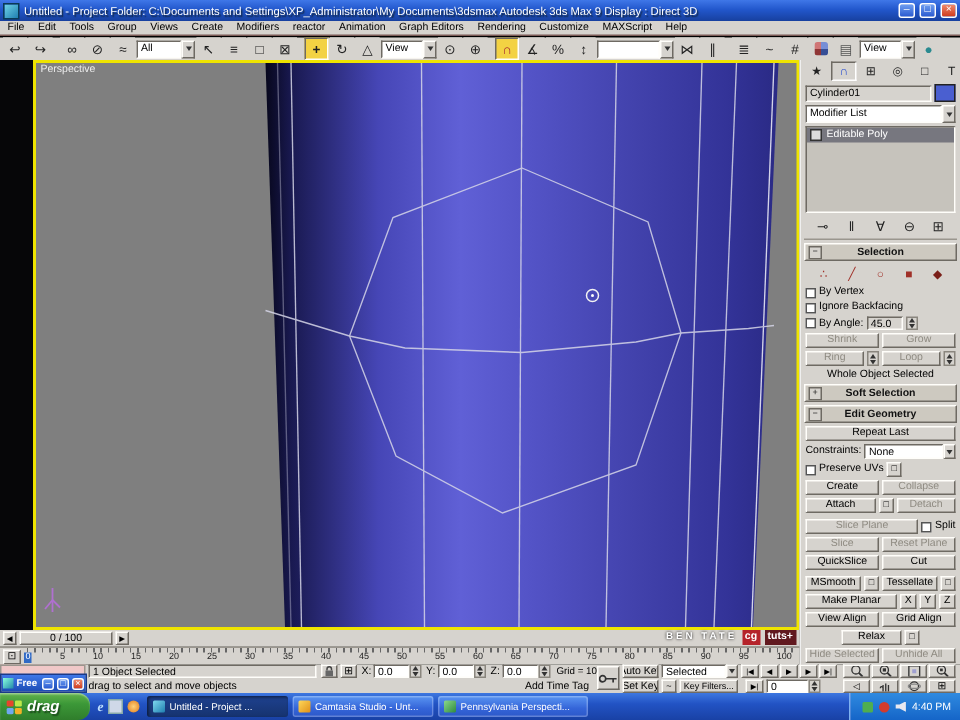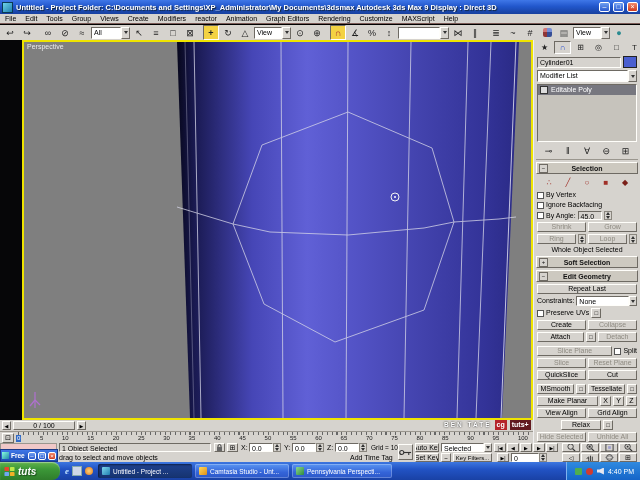--- a/index.html
+++ b/index.html
@@ -32,21 +32,21 @@
 .wbtn.x{background:linear-gradient(#ef8b6e,#cf3a1d)}
 svg{display:block}
 </style>
 </head>
 <body>
 
 <div id="app">
 
   <div class="abs" style="left:0;top:0;width:640px;height:14px;background:linear-gradient(#3f77e8,#2257cc 45%,#17409f);display:flex;align-items:center;padding:0 2px;gap:3px">
     <span style="width:9px;height:9px;background:linear-gradient(135deg,#6fd3e8,#1f7fb0);border:1px solid #0a3a55;flex:none"></span>
-    <span style="flex:1;font-size:7.5px;font-weight:bold;color:#fff;text-shadow:1px 1px 1px #123;white-space:nowrap;overflow:hidden">Untitled  - Project Folder: C:\Documents and Settings\XP_Administrator\My Documents\3dsmax    Autodesk 3ds Max 9    Display : Direct 3D</span>
+    <span style="flex:1;font-size:7.5px;font-weight:normal;color:#fff;text-shadow:1px 1px 1px #123;white-space:nowrap;overflow:hidden">Untitled  - Project Folder: C:\Documents and Settings\XP_Administrator\My Documents\3dsmax    Autodesk 3ds Max 9    Display : Direct 3D</span>
     <span class="wbtn">–</span>
     <span class="wbtn">□</span>
     <span class="wbtn x">×</span>
   </div>
 
   <div class="abs" style="left:0;top:14px;width:640px;height:10px;background:#d6d3ce;border-bottom:1px solid #7a5a56;display:flex;align-items:center;gap:7px;padding-left:4px">
       <span class="mi">File</span>
       <span class="mi">Edit</span>
       <span class="mi">Tools</span>
       <span class="mi">Group</span>
@@ -483,21 +483,21 @@
   <div class="abs" style="left:0;top:462px;width:640px;height:18px;background:linear-gradient(#3d77e0,#2253c4 40%,#1941a5);display:flex;align-items:center;z-index:70">
     <div style="height:18px;width:60px;background:linear-gradient(#63b34c,#3c9838 40%,#2f7d2b);border-radius:0 8px 8px 0;display:flex;align-items:center;gap:3px;padding-left:4px;box-sizing:border-box;box-shadow:inset 0 1px 1px rgba(255,255,255,.4)">
       <span>
           <svg width="11" height="11" viewBox="0 0 12 12">
             <rect x="0.5" y="1" width="5" height="4.5" rx="1" fill="#e8452c"></rect>
             <rect x="6.5" y="1" width="5" height="4.5" rx="1" fill="#bde84a"></rect>
             <rect x="0.5" y="6.5" width="5" height="4.5" rx="1" fill="#6fa8f0"></rect>
             <rect x="6.5" y="6.5" width="5" height="4.5" rx="1" fill="#f2b127"></rect>
           </svg>
         </span>
-      <span style="font-size:10px;font-weight:bold;font-style:italic;color:#fff;text-shadow:1px 1px 1px #1a4a1a">tuts</span>
+      <span style="font-size:10px;font-weight:bold;font-style:italic;color:#fff;text-shadow:1px 1px 1px #1a4a1a">drag</span>
     </div>
     <div style="display:flex;align-items:center;gap:3px;padding:0 5px">
       <span style="font-size:9px;font-weight:bold;font-style:italic;color:#bfe0ff;font-family:'Liberation Serif',serif">e</span>
       <span style="width:8px;height:8px;background:#cfd8e8;border:1px solid #8aa"></span>
       <span style="width:8px;height:8px;border-radius:50%;background:radial-gradient(#ffd27a,#e07818)"></span>
     </div>
     <div style="display:flex;gap:3px;align-items:center">
       <div class="task on" style="width:86px">
           <span class="ticon" style="background:linear-gradient(135deg,#7fd8ef,#1f7fb0)"></span>
           <span>Untitled  - Project ...</span>

